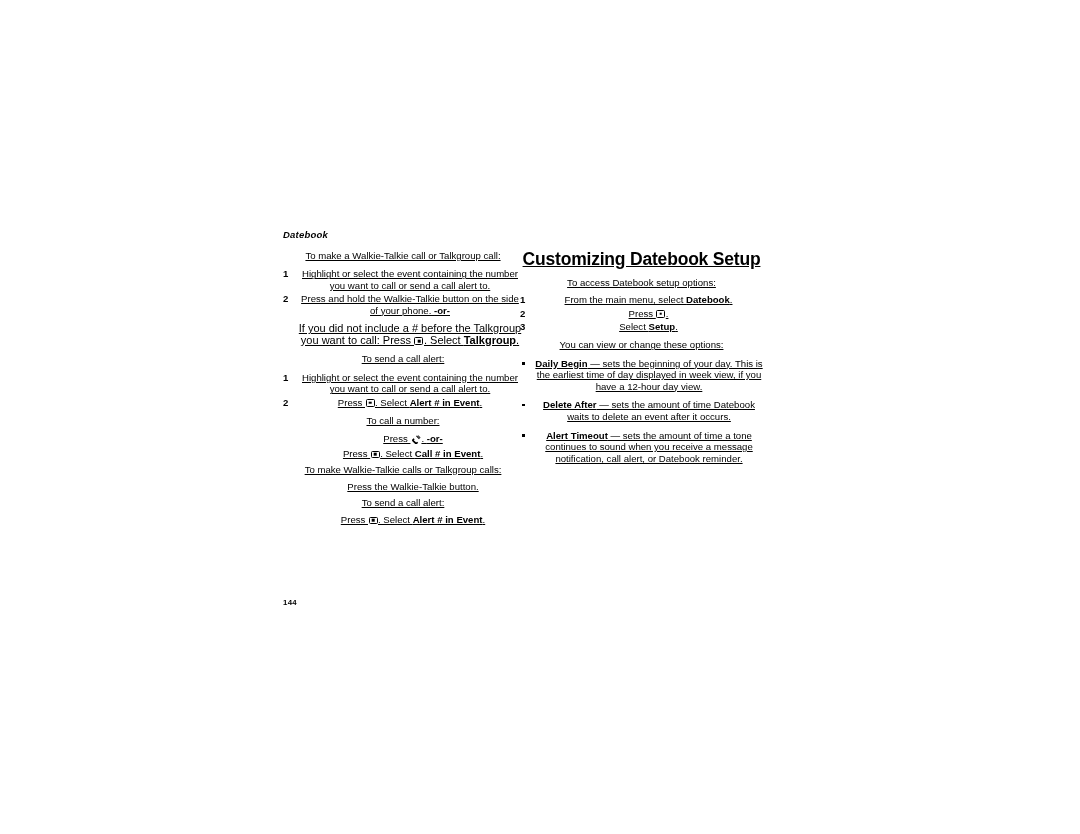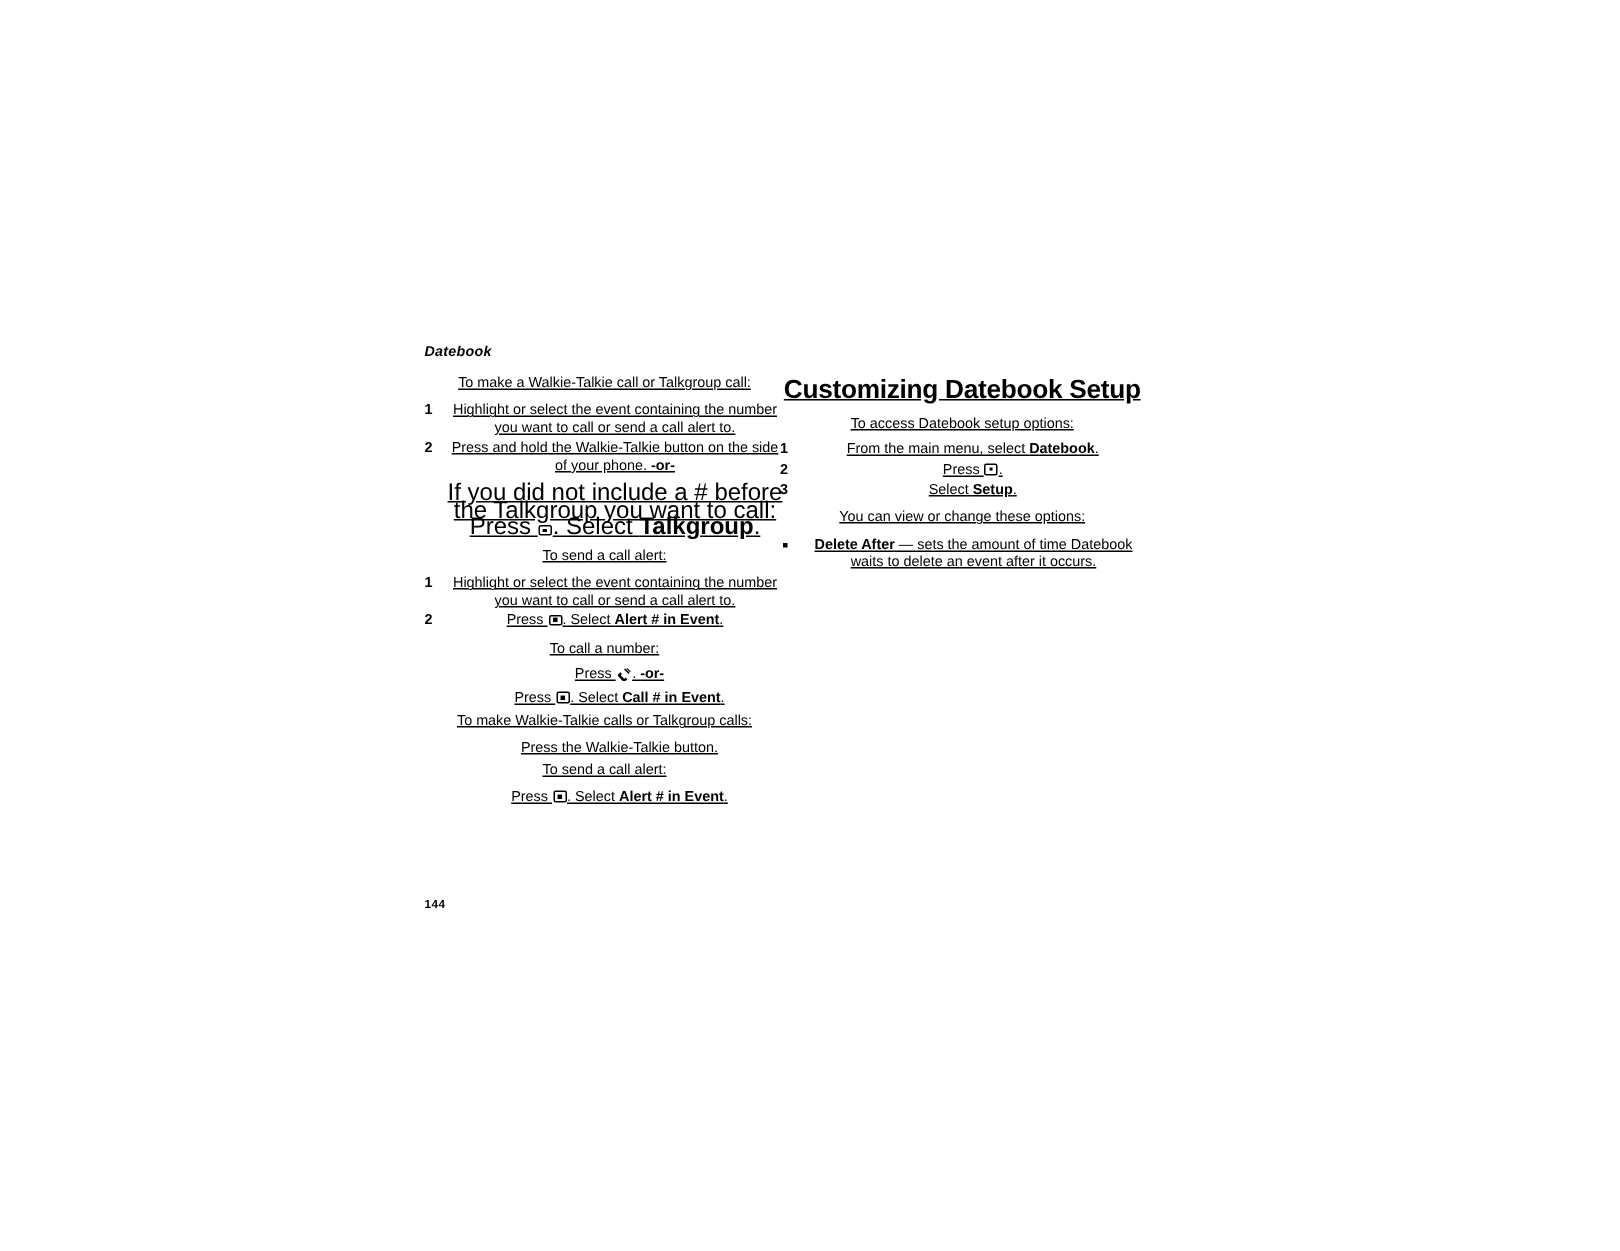--- a/index.html
+++ b/index.html
@@ -70,21 +70,21 @@
   .step > .num {
     position: absolute;
     left: 0; top: 0;
     font-weight: bold;
     font-size: 9.6px;
   }
 
   
   .cont {
     padding-left: 14px;
-    font-size: 16px;
+    font-size: 11px;
     line-height: 11.6px;
     margin: 6px 0 7px 0;
   }
 
   
   .indent-line {
     padding-left: 20px;
     font-size: 9.6px;
     line-height: 12.6px;
     margin: 0 0 3px 0;
@@ -264,21 +264,29 @@
         <span class="num">3</span>
         <span>Select </span><b>Setup</b><span>.</span>
       </li>
     </ul>
 
     <p class="lead">You can view or change these options:</p>
 
     <ul class="bullets">
       <li class="bullet">
         <span class="dot"></span>
+        <b>Daily Begin</b><span> — sets the beginning of your day. This is the earliest time of day displayed in week view, if you have a 12-hour day view.</span>
+      </li>
+      <li class="bullet">
+        <span class="dot"></span>
         <b>Delete After</b><span> — sets the amount of time Datebook waits to delete an event after it occurs.</span>
       </li>
+      <li class="bullet">
+        <span class="dot"></span>
+        <b>Alert Timeout</b><span> — sets the amount of time a tone continues to sound when you receive a message notification, call alert, or Datebook reminder.</span>
+      </li>
     </ul>
 
   </div>
 
   <div class="folio">144</div>
 
 </div>
 
 </body></html>

